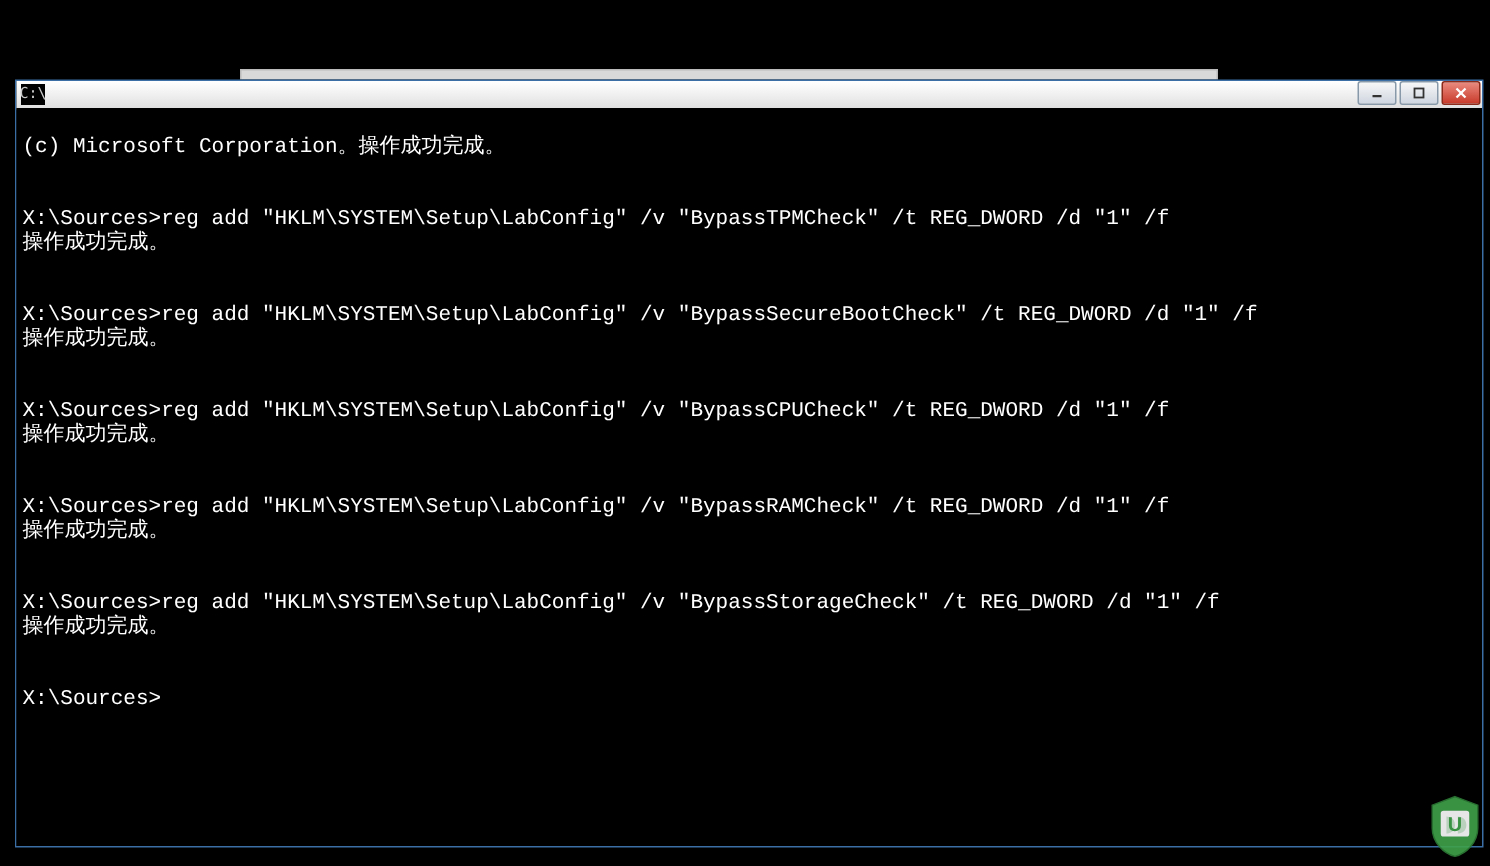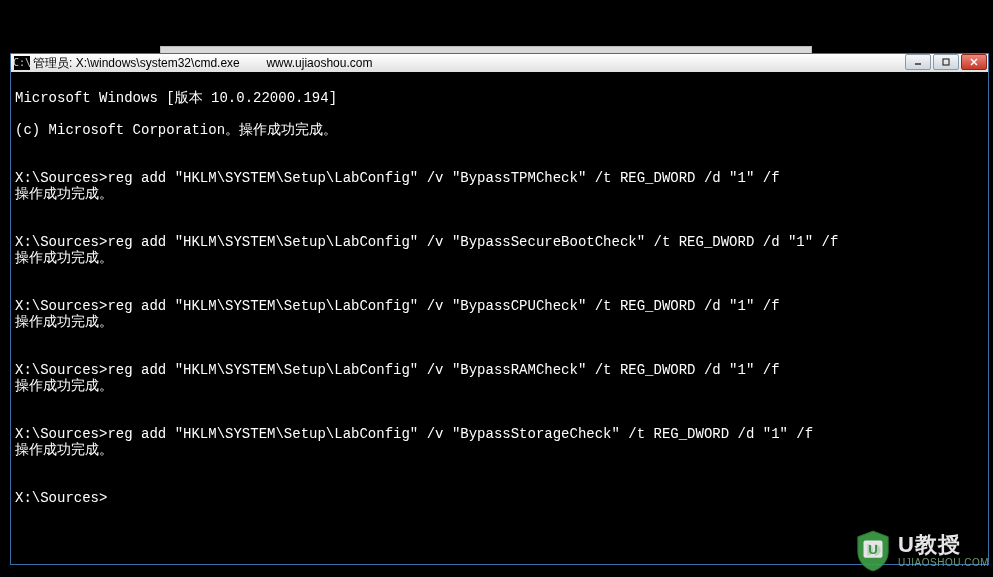--- a/index.html
+++ b/index.html
@@ -138,21 +138,20 @@
   }
 </style>
 </head>
 <body>
 
 <div class="top-strip"></div>
 
 <div class="app-window">
   <div class="titlebar">
     <span class="icon">C:\</span>
-    <span class="title-text">管理员: X:\windows\system32\cmd.exe        www.ujiaoshou.com</span>
     <div class="win-controls">
       <div class="win-btn">
         <svg width="10" height="10" viewBox="0 0 10 10">
             <line x1="2" y1="7" x2="8" y2="7" stroke="#333" stroke-width="1.5"></line>
           </svg>
       </div>
       <div class="win-btn">
         <svg width="10" height="10" viewBox="0 0 10 10">
             <rect x="2" y="2" width="6" height="6" fill="none" stroke="#333" stroke-width="1.2"></rect>
           </svg>
@@ -160,21 +159,20 @@
       <div class="win-btn close">
         <svg width="10" height="10" viewBox="0 0 10 10">
             <line x1="2" y1="2" x2="8" y2="8" stroke="#fff" stroke-width="1.5"></line>
             <line x1="8" y1="2" x2="2" y2="8" stroke="#fff" stroke-width="1.5"></line>
           </svg>
       </div>
     </div>
   </div>
 
   <div class="console">
-<div>Microsoft Windows [版本 10.0.22000.194]</div>
 <div class="block">(c) Microsoft Corporation。操作成功完成。</div>
 <div class="block"><span>X:\Sources&gt;</span><span>reg add "HKLM\SYSTEM\Setup\LabConfig" /v "BypassTPMCheck" /t REG_DWORD /d "1" /f</span>
 <span>操作成功完成。</span></div>
 <div class="block"><span>X:\Sources&gt;</span><span>reg add "HKLM\SYSTEM\Setup\LabConfig" /v "BypassSecureBootCheck" /t REG_DWORD /d "1" /f</span>
 <span>操作成功完成。</span></div>
 <div class="block"><span>X:\Sources&gt;</span><span>reg add "HKLM\SYSTEM\Setup\LabConfig" /v "BypassCPUCheck" /t REG_DWORD /d "1" /f</span>
 <span>操作成功完成。</span></div>
 <div class="block"><span>X:\Sources&gt;</span><span>reg add "HKLM\SYSTEM\Setup\LabConfig" /v "BypassRAMCheck" /t REG_DWORD /d "1" /f</span>
 <span>操作成功完成。</span></div>
 <div class="block"><span>X:\Sources&gt;</span><span>reg add "HKLM\SYSTEM\Setup\LabConfig" /v "BypassStorageCheck" /t REG_DWORD /d "1" /f</span>
@@ -183,17 +181,13 @@
   </div>
 </div>
 
 <div class="watermark">
   <svg class="wm-icon" viewBox="0 0 40 46">
     <path d="M20 2 L36 8 L36 24 C36 34 28 42 20 44 C12 42 4 34 4 24 L4 8 Z" fill="#3fa24a" stroke="#2d7a36" stroke-width="1"></path>
     <rect x="10" y="12" width="20" height="18" rx="2" fill="#fff"></rect>
     <path d="M14 16 L14 28 C14 28 20 28 20 22 C20 16 14 16 14 16 Z M22 16 L22 28 C22 28 28 28 28 22 C28 16 22 16 22 16 Z" fill="#3fa24a" opacity="0.25"></path>
     <text x="20" y="26" text-anchor="middle" font-family="Arial" font-weight="bold" font-size="14" fill="#3fa24a">U</text>
   </svg>
-  <div class="wm-text">
-    <span class="wm-big">U教授</span>
-    <span class="wm-small">UJIAOSHOU.COM</span>
-  </div>
 </div>
 
 </body></html>

